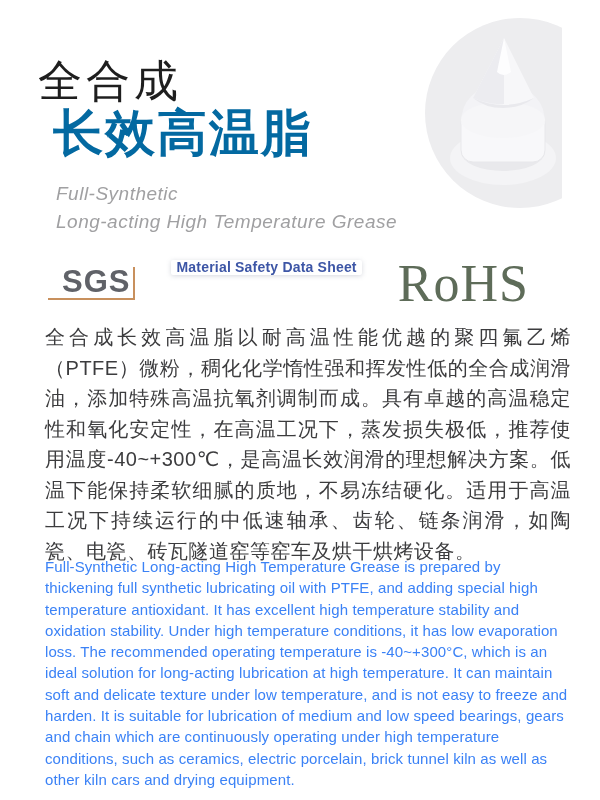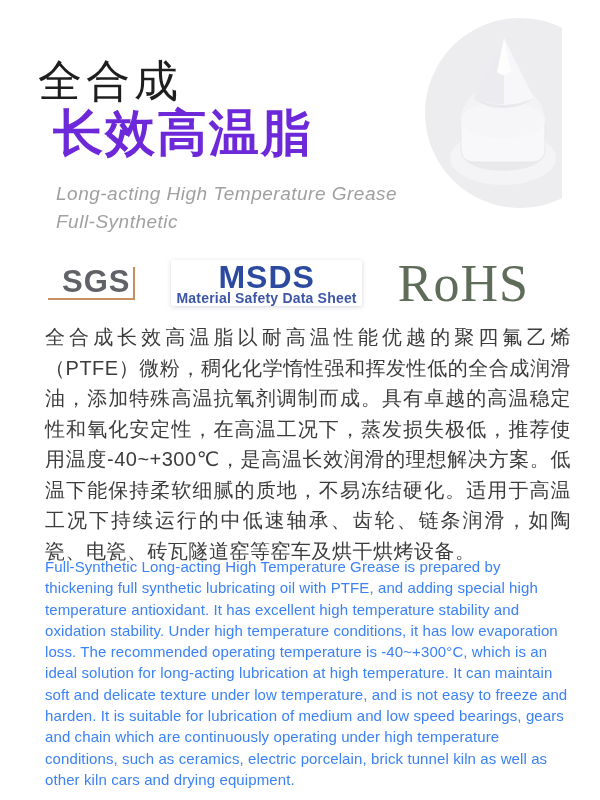--- a/index.html
+++ b/index.html
@@ -39,21 +39,21 @@
     font-weight: 500;
     letter-spacing: 4px;
     color: #1e1e1e;
   }
   .title-cn-red {
     position: absolute;
     left: 53px; top: 105px;
     font-size: 50px; line-height: 56px;
     font-weight: 800;
     letter-spacing: 2px;
-    color: #6d28d9;
+    color: #0369a1;
   }
   .subtitle-en {
     position: absolute;
     left: 56px; top: 180px;
     font-size: 19px; line-height: 27.5px;
     font-style: italic;
     color: #a0a0a2;
     letter-spacing: 0.5px;
   }
 
@@ -147,27 +147,26 @@
     <path d="M 59 6 L 28 66 Q 44 73 59 72 Z" fill="#ececf0"></path>
     <path d="M 59 6 L 52 40 Q 58 46 66 40 Z" fill="#fdfdfe"></path>
 
     <path d="M 28 66 Q 58 80 89 66 Q 76 76 58 76 Q 40 76 28 66 Z" fill="#e9e9ed"></path>
   </svg>
 </div>
 
 <div class="title-cn-black">全合成</div>
 <div class="title-cn-red">长效高温脂</div>
 <div class="subtitle-en">
+  <div>Full-Synthetic</div>
   <div>Long-acting High Temperature Grease</div>
-  <div>Full-Synthetic</div>
 </div>
 
 <div class="logos-row">
   <div class="sgs-logo">SGS</div>
   <div class="msds-logo">
-    <div class="msds-main">MSDS</div>
     <div class="msds-sub">Material Safety Data Sheet</div>
   </div>
   <div class="rohs-logo">RoHS</div>
 </div>
 
 <p class="desc-cn">全合成长效高温脂以耐高温性能优越的聚四氟乙烯（PTFE）微粉，稠化化学惰性强和挥发性低的全合成润滑油，添加特殊高温抗氧剂调制而成。具有卓越的高温稳定性和氧化安定性，在高温工况下，蒸发损失极低，推荐使用温度-40~+300℃，是高温长效润滑的理想解决方案。低温下能保持柔软细腻的质地，不易冻结硬化。适用于高温工况下持续运行的中低速轴承、齿轮、链条润滑，如陶瓷、电瓷、砖瓦隧道窑等窑车及烘干烘烤设备。</p>
 <p class="desc-en">Full-Synthetic Long-acting High Temperature Grease is prepared by thickening full synthetic lubricating oil with PTFE, and adding special high temperature antioxidant. It has excellent high temperature stability and oxidation stability. Under high temperature conditions, it has low evaporation loss. The recommended operating temperature is -40~+300°C, which is an ideal solution for long-acting lubrication at high temperature. It can maintain soft and delicate texture under low temperature, and is not easy to freeze and harden. It is suitable for lubrication of medium and low speed bearings, gears and chain which are continuously operating under high temperature conditions, such as ceramics, electric porcelain, brick tunnel kiln as well as other kiln cars and drying equipment.</p>
 
 </body></html>

